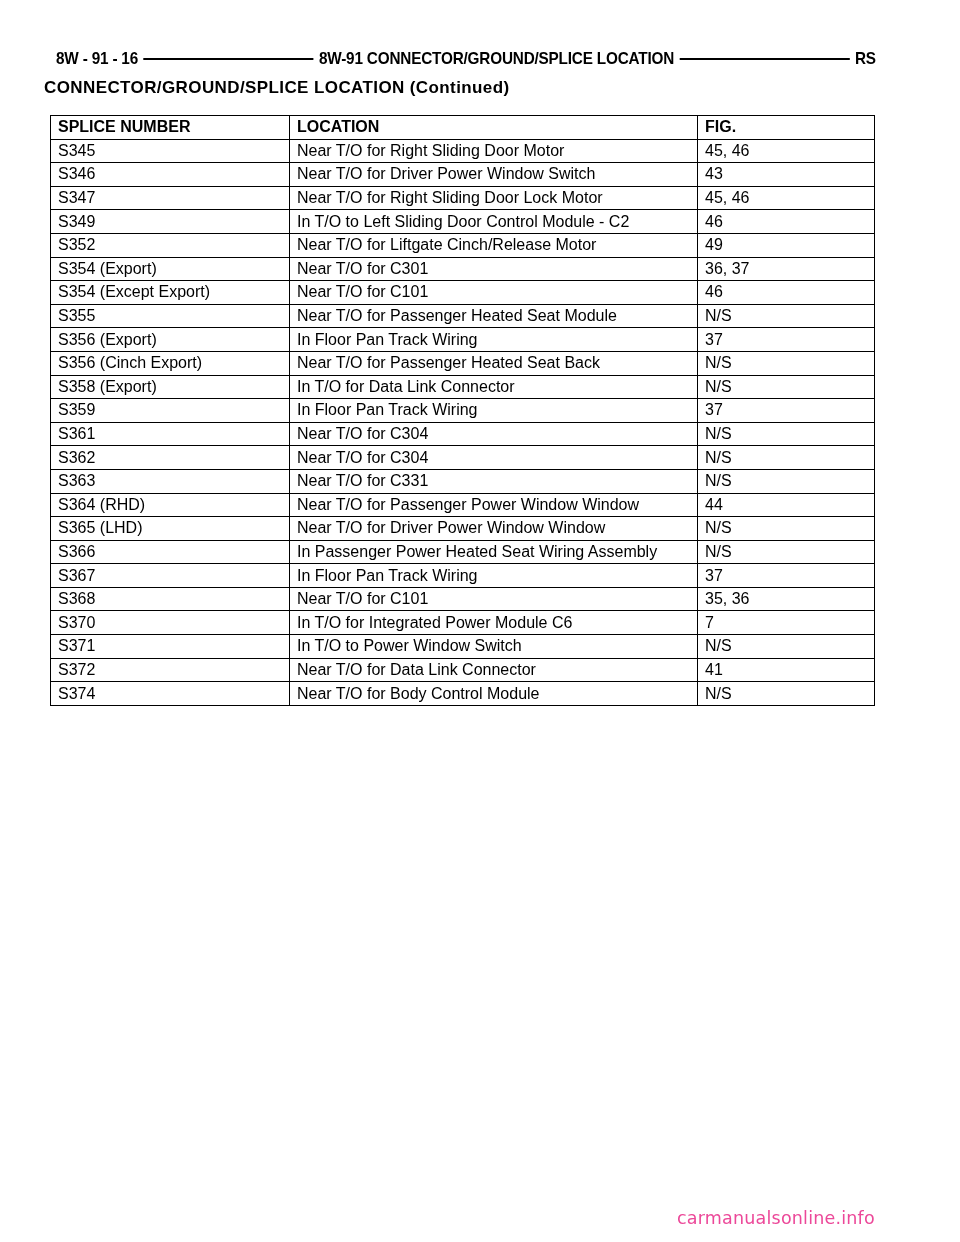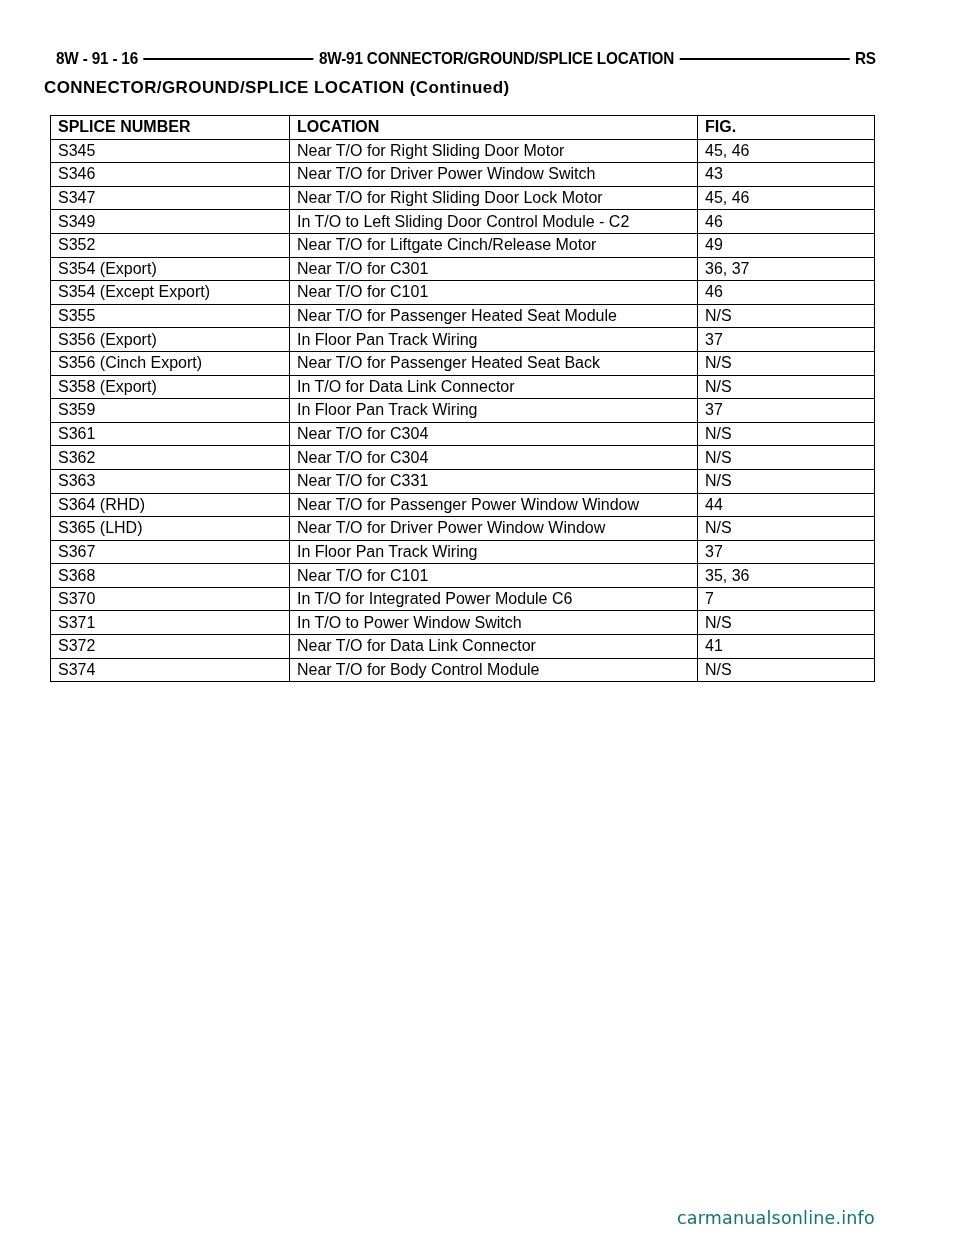--- a/index.html
+++ b/index.html
@@ -67,21 +67,21 @@
     }
     .col-splice { width: 231px; }
     .col-location { width: 400px; }
     .col-fig { width: auto; }
     .watermark {
       position: absolute;
       left: 677px;
       top: 1208px;
       font-family: "DejaVu Sans", sans-serif;
       font-size: 17.5px;
-      color: #0f766e;
+      color: #ec4899;
       letter-spacing: 0.2px;
     }
   </style>
 </head>
 <body>
 
 <div class="page-header">
   <span>8W - 91 - 16</span>
   <span class="rule"></span>
   <span>8W-91 CONNECTOR/GROUND/SPLICE LOCATION</span>
@@ -179,20 +179,25 @@
         <td>S364 (RHD)</td>
         <td>Near T/O for Passenger Power Window Window</td>
         <td>44</td>
       </tr>
       <tr>
         <td>S365 (LHD)</td>
         <td>Near T/O for Driver Power Window Window</td>
         <td>N/S</td>
       </tr>
       <tr>
+        <td>S366</td>
+        <td>In Passenger Power Heated Seat Wiring Assembly</td>
+        <td>N/S</td>
+      </tr>
+      <tr>
         <td>S367</td>
         <td>In Floor Pan Track Wiring</td>
         <td>37</td>
       </tr>
       <tr>
         <td>S368</td>
         <td>Near T/O for C101</td>
         <td>35, 36</td>
       </tr>
       <tr>

